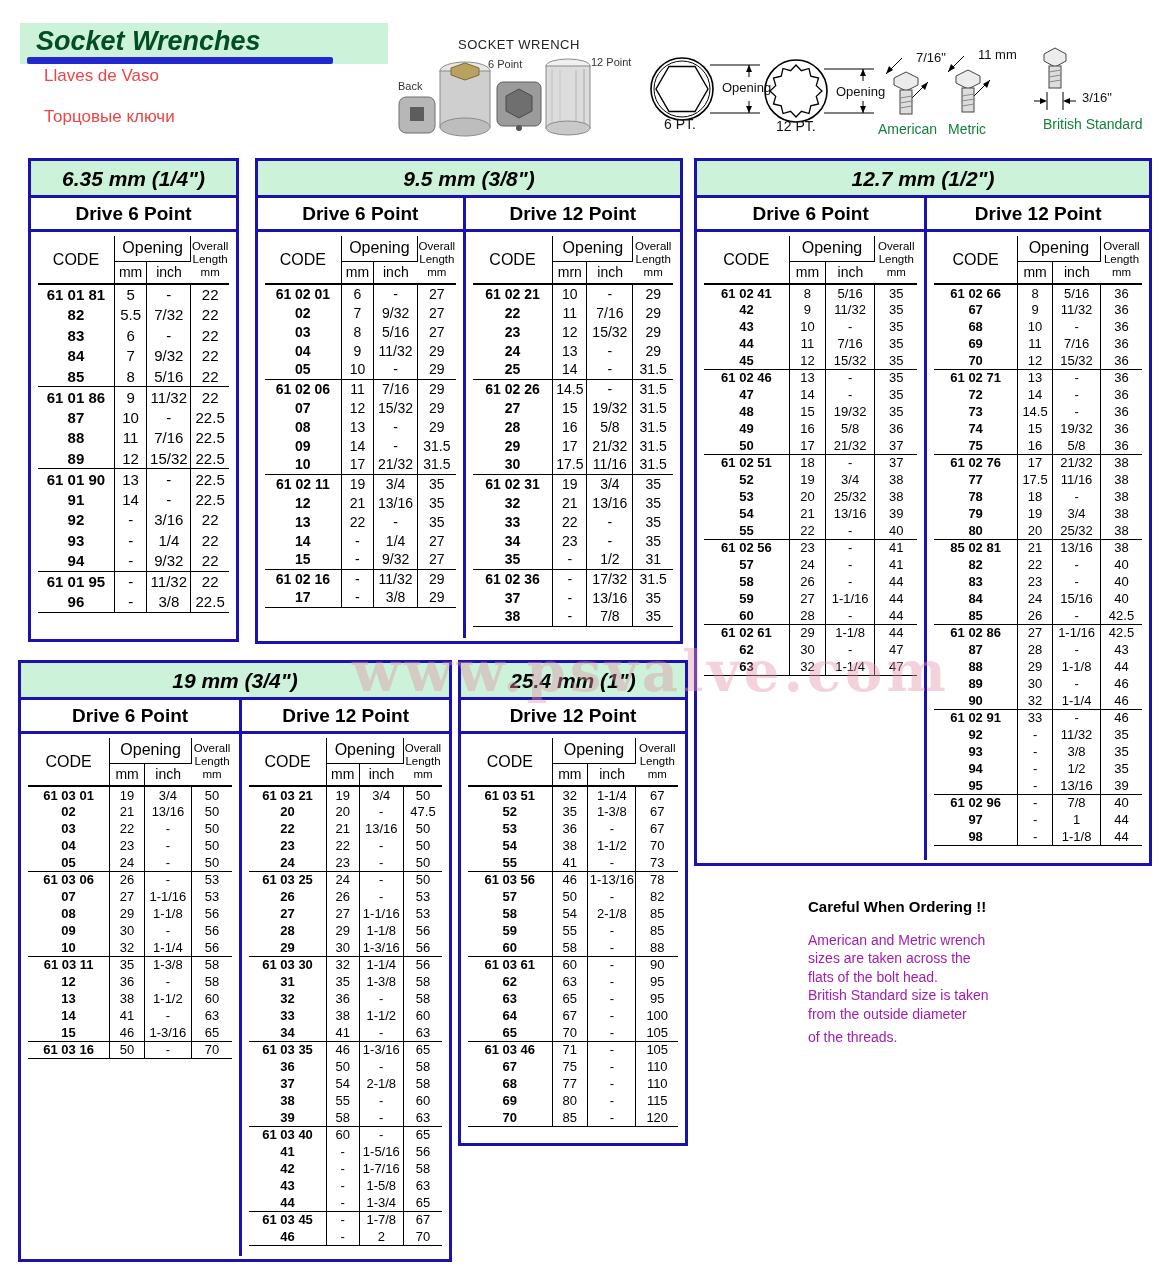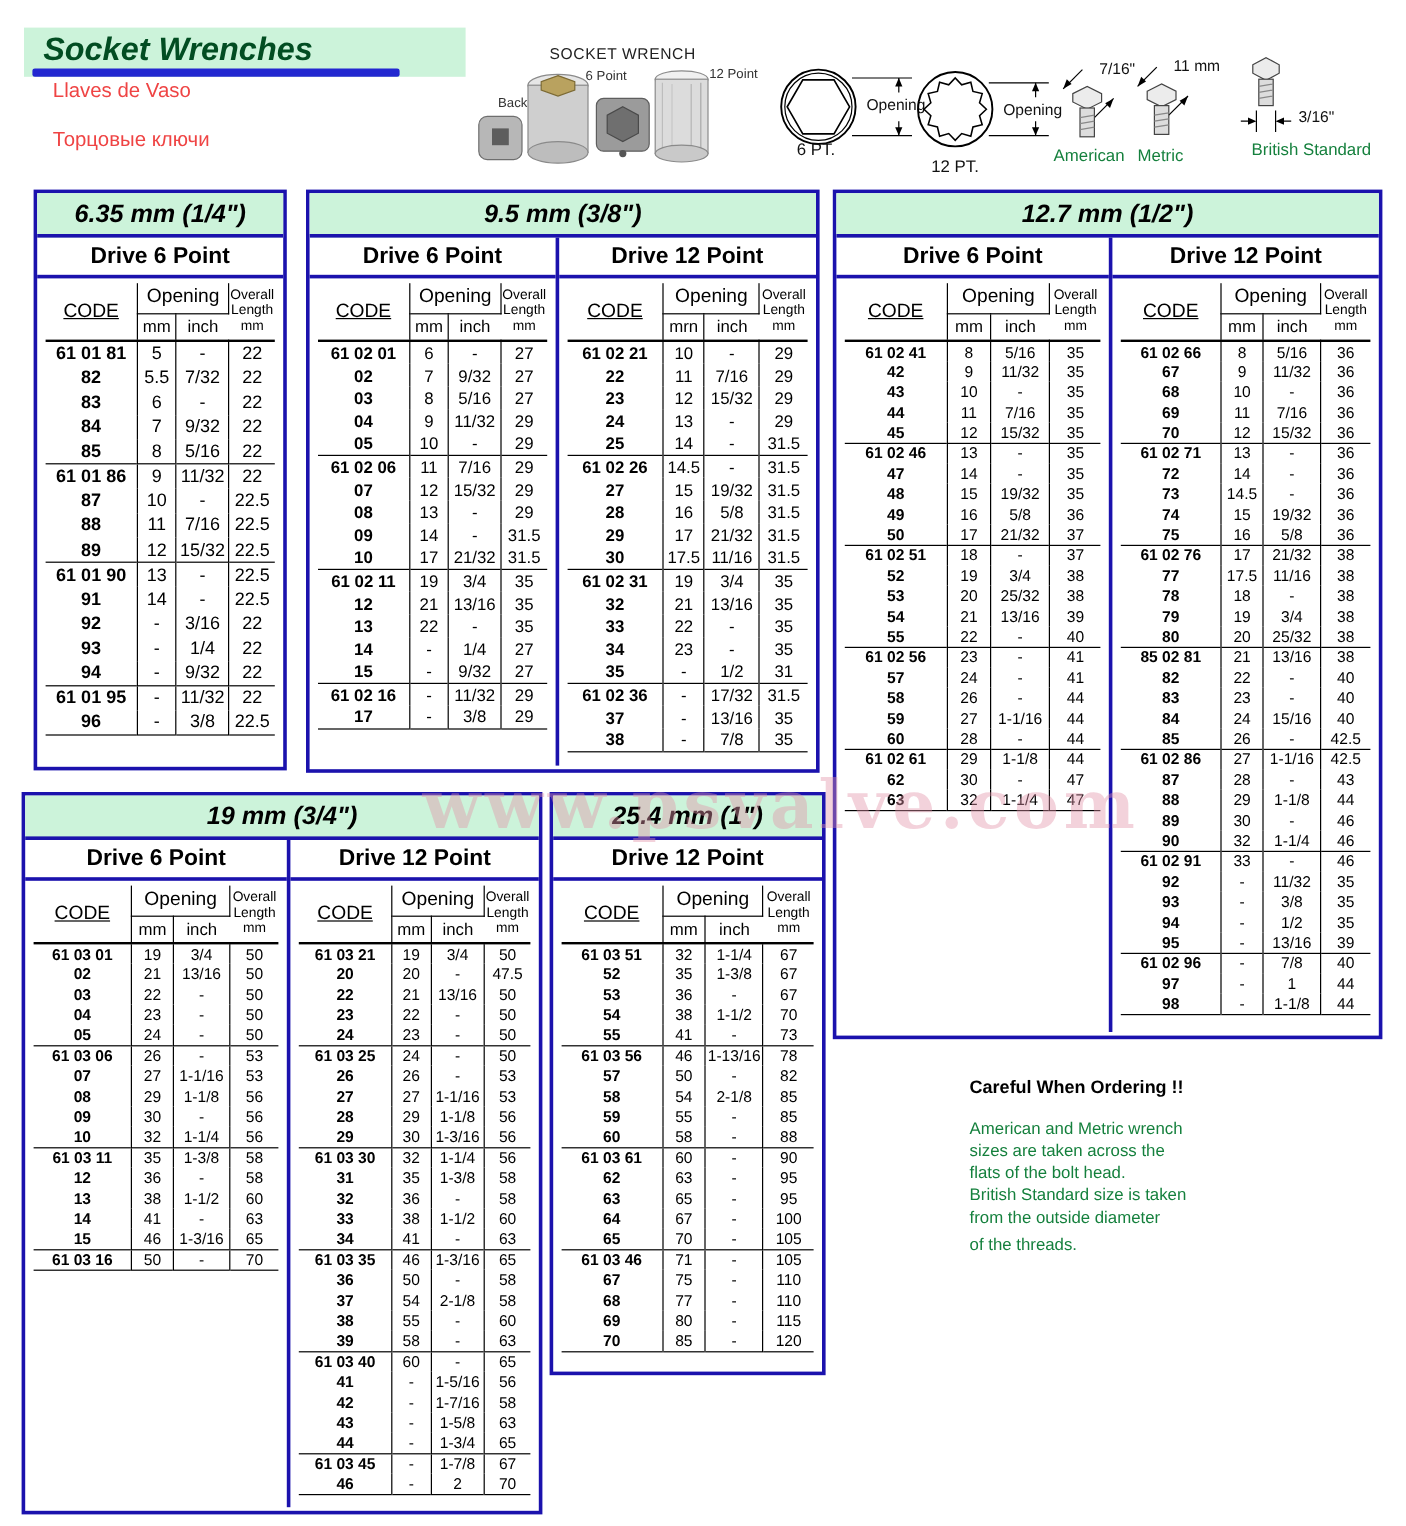--- a/index.html
+++ b/index.html
@@ -30,39 +30,39 @@
   .subcol { flex:1; display:flex; flex-direction:column; min-width:0; }
   .subcol + .subcol { border-left:3px solid #1b12ad; }
   .drive-h { text-align:center; font-weight:bold; font-size:19px; padding:5px 0 4px;
     border-bottom:3px solid #1b12ad; }
   .tbl-wrap { padding:4px 7px 0 7px; }
 
   table.data-table { border-collapse:collapse; width:100%; table-layout:fixed;
     border-bottom:1.5px solid #000; }
   .data-table thead { border-bottom:2px solid #000; }
   .data-table th { font-weight:normal; padding:0; }
-  .th-code { font-size:16px; border-right:1.5px solid #000;text-decoration:underline; }
+  .th-code { font-size:16px; border-right:1.5px solid #000; }
   .th-opening { font-size:16px; border-bottom:1.5px solid #000; border-right:1.5px solid #000; height:25px; }
   .th-sub { font-size:14px; height:23px; }
   .th-mm { border-right:1.5px solid #000; }
   .th-len { font-size:11.5px; line-height:1.12; }
   .data-table td { padding:0; text-align:center; }
   .td-code { text-align:right; padding-right:9px; font-weight:bold;
     border-right:1.5px solid #000; white-space:pre; }
   .td-mm { border-right:1.5px solid #000; }
   .td-inch { border-right:1.5px solid #000; white-space:nowrap; }
   tr.gs td { border-top:1.5px solid #000; }
   .t-lg tbody td { height:20.5px; font-size:15px; }
   .t-md tbody td { height:19px;   font-size:14px; }
   .t-sm tbody td { height:17px;   font-size:13px; }
 
   
   .careful { left:808px; top:898px; width:250px; }
   .careful-title { font-weight:bold; font-size:15px; margin-bottom:16px; }
-  .careful-lines div { font-size:14px; line-height:1.32; color:#15803d; }
+  .careful-lines div { font-size:14px; line-height:1.32; color:#a21caf; }
   .careful-lines div:last-child { margin-top:5px; }
 
   
   .watermark { left:352px; top:638px; font-family:"DejaVu Serif", serif;
     font-size:56px; font-weight:bold; letter-spacing:4px;
     color:rgba(226,148,170,0.42); z-index:9; pointer-events:none; }
 
   svg { display:block; }
 </style>
 </head>
@@ -71,21 +71,21 @@
 <div id="page">
 
   <div class="abs title-band"></div>
   <div class="abs main-title">Socket Wrenches</div>
   <div class="abs blue-bar"></div>
   <div class="abs subtitle" style="top:66px">Llaves de Vaso</div>
   <div class="abs subtitle" style="top:107px">Торцовые ключи</div>
 
   <div class="abs sw-label">SOCKET WRENCH</div>
 
-  <div class="abs photo-label" style="left:415px;top:80px">Back</div>
+  <div class="abs photo-label" style="left:398px;top:80px">Back</div>
   <div class="abs" style="left:394px;top:92px">
     <svg width="46" height="46">
         <rect x="5" y="5" width="36" height="36" rx="7" fill="#b7b7b7" stroke="#6e6e6e"></rect>
         <rect x="16" y="15" width="14" height="14" fill="#5d5d5d"></rect>
       </svg>
   </div>
   <div class="abs" style="left:438px;top:60px">
     <svg width="54" height="78">
         <ellipse cx="27" cy="11" rx="25" ry="9" fill="#e6e6e6" stroke="#8a8a8a"></ellipse>
         <rect x="2" y="11" width="50" height="56" fill="#cfcfcf" stroke="#8a8a8a"></rect>
@@ -136,21 +136,21 @@
       <polygon points="60,33 54.3,38.4 56.5,46 48.8,47.8 47,55.5 39.4,53.3 34,59 28.6,53.3 21,55.5 19.2,47.8 11.5,46 13.7,38.4 8,33 13.7,27.6 11.5,20 19.2,18.2 21,10.5 28.6,12.7 34,7 39.4,12.7 47,10.5 48.8,18.2 56.5,20 54.3,27.6" fill="none" stroke="#000" stroke-width="1.3"></polygon>
       <line x1="62" y1="11" x2="112" y2="11" stroke="#000"></line>
       <line x1="62" y1="55" x2="112" y2="55" stroke="#000"></line>
       <line x1="101" y1="11" x2="101" y2="23" stroke="#000"></line>
         <polygon points="101,11 98,18 104,18" fill="#000"></polygon>
       <line x1="101" y1="55" x2="101" y2="43" stroke="#000"></line>
         <polygon points="101,55 98,48 104,48" fill="#000"></polygon>
     </svg>
   </div>
   <div class="abs diag-label" style="left:836px;top:84px">Opening</div>
-  <div class="abs pt-label" style="left:776px;top:130px">12 PT.</div>
+  <div class="abs pt-label" style="left:776px;top:118px">12 PT.</div>
 
   <div class="abs" style="left:884px;top:52px">
     <svg width="46" height="66">
       <line x1="2" y1="22" x2="18" y2="6" stroke="#000"></line>
         <polygon points="2,22 9,18 5,14" fill="#000"></polygon>
       <line x1="28" y1="46" x2="44" y2="30" stroke="#000"></line>
         <polygon points="44,30 37,34 41,38" fill="#000"></polygon>
       <polygon points="10,26 22,20 34,26 34,33 22,39 10,33" fill="#ececec" stroke="#444"></polygon>
       <rect x="16" y="38" width="12" height="24" fill="#ddd" stroke="#444"></rect>
       <line x1="16" y1="46" x2="28" y2="44" stroke="#888"></line>

